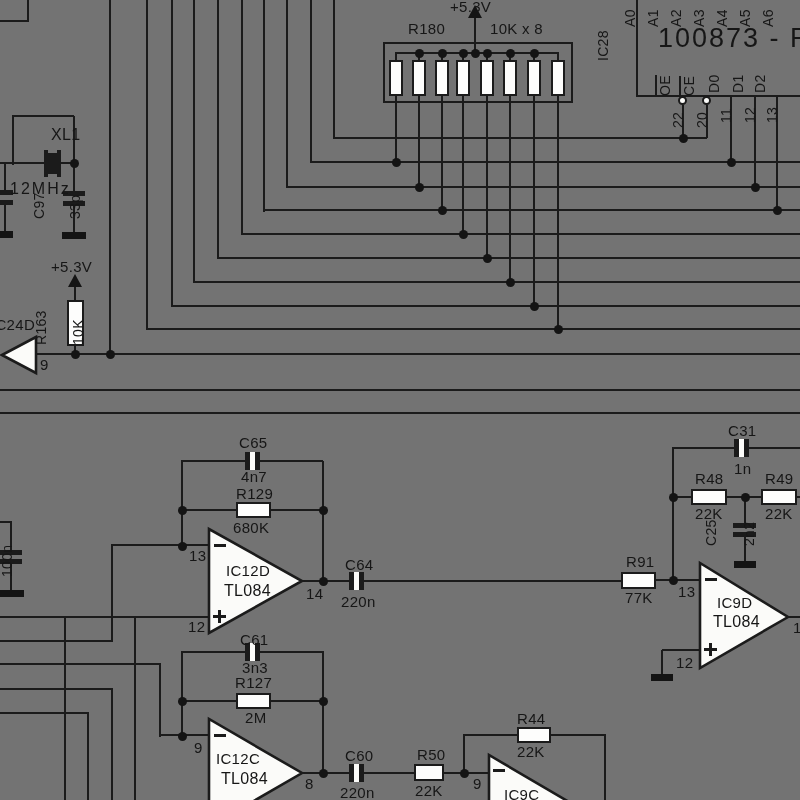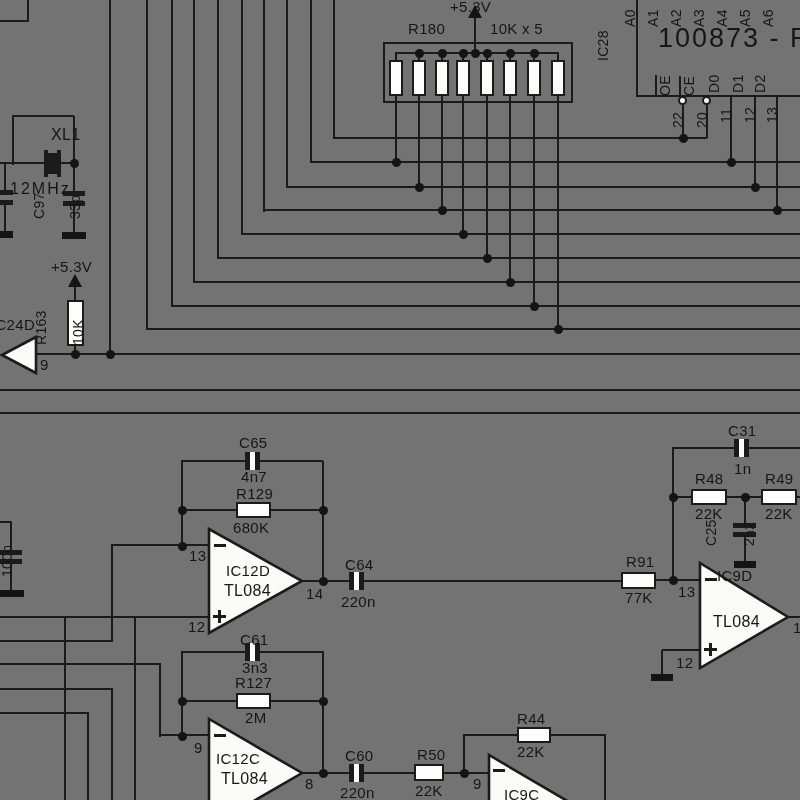--- a/index.html
+++ b/index.html
@@ -266,21 +266,21 @@
     <div class="dot" style="left:741px;top:493px"></div>
     <div class="dot" style="left:669px;top:576px"></div>
   <div class="dot" style="left:178px;top:697px"></div>
     <div class="dot" style="left:178px;top:732px"></div>
   <div class="dot" style="left:319px;top:697px"></div>
     <div class="dot" style="left:319px;top:769px"></div>
   <div class="dot" style="left:460px;top:769px"></div>
 
   <div class="lbl" style="left:450px;top:-1px">+5.3V</div>
   <div class="lbl" style="left:408px;top:21px">R180</div>
-  <div class="lbl" style="left:490px;top:21px">10K x 5</div>
+  <div class="lbl" style="left:490px;top:21px">10K x 8</div>
   <div class="lbl big" style="left:658px;top:25px">100873 - P</div>
   <div class="v md" style="left:611px;top:46px">IC28</div>
   <div class="v" style="left:638px;top:12px">A0</div>
   <div class="v" style="left:661px;top:12px">A1</div>
   <div class="v" style="left:684px;top:12px">A2</div>
   <div class="v" style="left:707px;top:12px">A3</div>
   <div class="v" style="left:730px;top:12px">A4</div>
   <div class="v" style="left:753px;top:12px">A5</div>
   <div class="v" style="left:776px;top:12px">A6</div>
   <div class="v ov" style="left:673px;top:78px">OE</div>
@@ -319,21 +319,21 @@
   <div class="lbl" style="left:728px;top:423px">C31</div>
   <div class="lbl" style="left:734px;top:461px">1n</div>
   <div class="lbl" style="left:695px;top:471px">R48</div>
   <div class="lbl" style="left:695px;top:506px">22K</div>
   <div class="lbl" style="left:765px;top:471px">R49</div>
   <div class="lbl" style="left:765px;top:506px">22K</div>
   <div class="v" style="left:719px;top:531px">C25</div>
   <div class="v" style="left:757px;top:531px">2n2</div>
   <div class="lbl" style="left:678px;top:584px">13</div>
   <div class="lbl" style="left:676px;top:655px">12</div>
-  <div class="lbl" style="left:717px;top:568px">IC9D</div>
+  <div class="lbl" style="left:717px;top:595px">IC9D</div>
   <div class="lbl md" style="left:713px;top:614px">TL084</div>
   <div class="lbl" style="left:793px;top:620px">14</div>
   <div class="lbl" style="left:240px;top:632px">C61</div>
   <div class="lbl" style="left:242px;top:660px">3n3</div>
   <div class="lbl" style="left:235px;top:675px">R127</div>
   <div class="lbl" style="left:245px;top:710px">2M</div>
   <div class="lbl" style="left:194px;top:740px">9</div>
   <div class="lbl" style="left:216px;top:751px">IC12C</div>
   <div class="lbl md" style="left:221px;top:771px">TL084</div>
   <div class="lbl" style="left:305px;top:776px">8</div>

